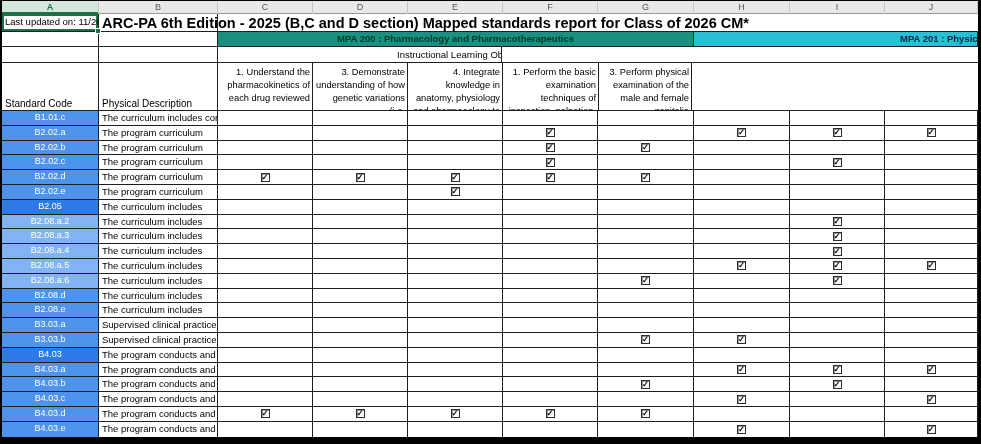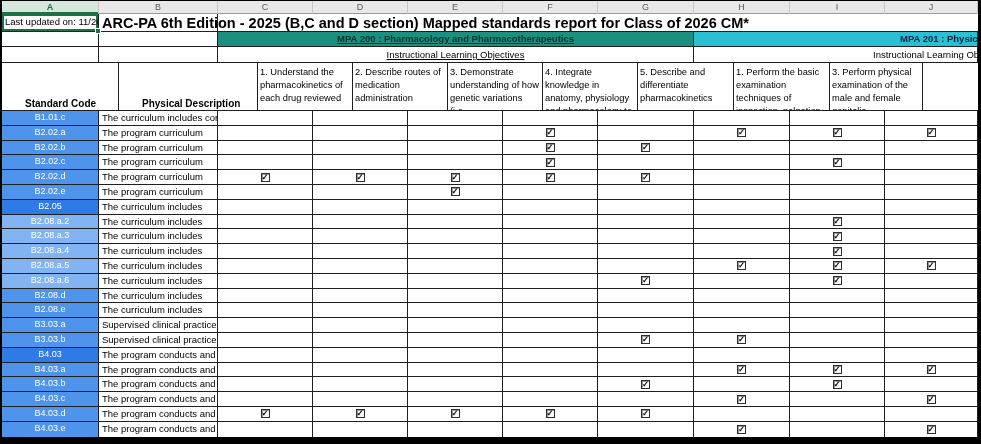--- a/index.html
+++ b/index.html
@@ -12,21 +12,21 @@
     --band-200:#1B9080;
     --band-201:#2BBFD4;
     --sel-green:#1E7145;
   }
   .screen{position:relative;width:981px;height:444px;background:#000;overflow:hidden;}
   .sheet{position:absolute;left:2px;top:1px;width:976px;height:436px;background:#fff;overflow:hidden;}
 
   
   .wA{width:97px;} .wB{width:119px;} .wC{width:95px;} .wD{width:95px;} .wE{width:95px;}
   .wF{width:95px;} .wG{width:96px;} .wH{width:96px;} .wI{width:95px;} .wJ{width:93px;}
-  .mCG{width:476px;text-decoration:underline;} .mHJ{width:284px;}
+  .mCG{width:476px;} .mHJ{width:284px;}
 
   .frow{display:flex;flex-wrap:nowrap;}
 
   
   .strip{height:13px;background:#E8E8E8;border-bottom:1px solid #9a9a9a;}
   .colletter{height:13px;font-size:9px;line-height:12px;text-align:center;color:#595959;
     border-right:1px solid #c6c6c6;}
   .colletter.sel{background:#D7E6DD;color:var(--sel-green);font-weight:700;
     box-shadow:inset 0 -2px 0 var(--sel-green);}
 
@@ -54,23 +54,23 @@
   .r3{height:16px;border-bottom:1px solid var(--grid);}
   .r3 .blank{height:100%;border-right:1px solid var(--grid);}
   .ilo{height:100%;border-right:1px solid var(--grid);position:relative;overflow:hidden;
     font-size:9.5px;line-height:15px;color:#000;}
   .ilo-200{text-align:center;}
   .ilo-201 .clip{position:absolute;left:179px;top:0;white-space:nowrap;}
 
   
   .r4{height:48px;border-bottom:1px solid var(--grid);}
   .hkey{height:100%;border-right:1px solid var(--grid);display:flex;align-items:flex-end;
-    font-size:10px;font-weight:700;padding:0 0 1px 3px;white-space:nowrap;overflow:hidden;margin-left:20px;}
+    font-size:10px;font-weight:400;padding:0 0 1px 3px;white-space:nowrap;overflow:hidden;}
   .hcell{height:100%;border-right:1px solid var(--grid);font-size:9.3px;line-height:13px;
-    text-align:left;padding:3px 2px 0 2px;overflow:hidden;color:#000;}
+    text-align:right;padding:3px 2px 0 2px;overflow:hidden;color:#000;}
 
   
   .drow{height:14.8px;border-bottom:1px solid var(--grid);}
   .drow:last-child{border-bottom:none;}
   .ccode{height:100%;border-right:1px solid var(--grid);color:#fff;font-size:9px;
     text-align:center;line-height:13.5px;overflow:hidden;}
   .shade-medium{background:var(--code-medium);}
   .shade-dark{background:var(--code-dark);}
   .shade-light{background:var(--code-light);}
   .cdesc{height:100%;border-right:1px solid var(--grid);font-size:9.5px;line-height:13.5px;
@@ -112,35 +112,32 @@
       <div class="wB blank"></div>
       <div class="mCG band band-200" style="background: rgb(27, 144, 128);">MPA 200 : Pharmacology and Pharmacotherapeutics</div>
       <div class="mHJ band band-201" style="background: rgb(43, 191, 212);">
         <span class="clip">MPA 201 : Physical Diagnos</span>
       </div>
     </div>
 
     <div class="frow r3">
       <div class="wA blank"></div>
       <div class="wB blank"></div>
-      <div class="mCG ilo ilo-200">Instructional Learning Objectives</div>
       <div class="mHJ ilo ilo-201">
         <span class="clip">Instructional Learning Object</span>
       </div>
     </div>
 
     <div class="frow r4">
       <div class="wA hkey">Standard Code</div>
       <div class="wB hkey">Physical Description</div>
 
     <div class="hcell wC">1. Understand the pharmacokinetics of each drug reviewed</div>
-        <div class="hcell wD">2. Describe routes of medication administration</div>
         <div class="hcell wE">3. Demonstrate understanding of how genetic variations (i.e.</div>
         <div class="hcell wF">4. Integrate knowledge in anatomy, physiology and pharmacology to explain</div>
-        <div class="hcell wG">5. Describe and differentiate pharmacokinetics</div>
         <div class="hcell wH">1. Perform the basic examination techniques of inspection, palpation,</div>
         <div class="hcell wJ">3. Perform physical examination of the male and female genitalia</div>
       </div>
 
     <div>
         <div class="frow drow">
           <div class="wA ccode shade-medium">B1.01.c</div>
           <div class="wB cdesc">The curriculum includes core</div>
           <div class="cobj wC"></div>
           <div class="cobj wD"></div>

